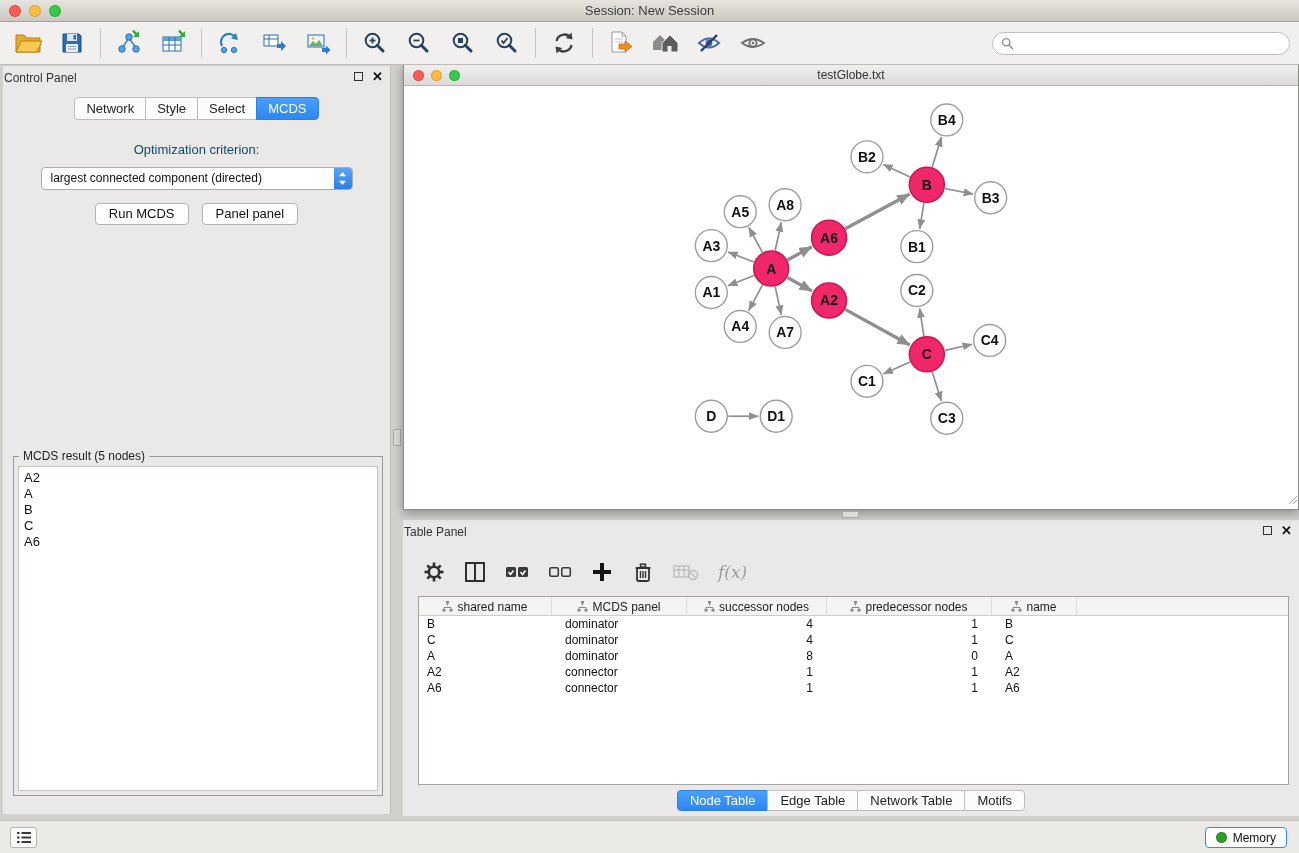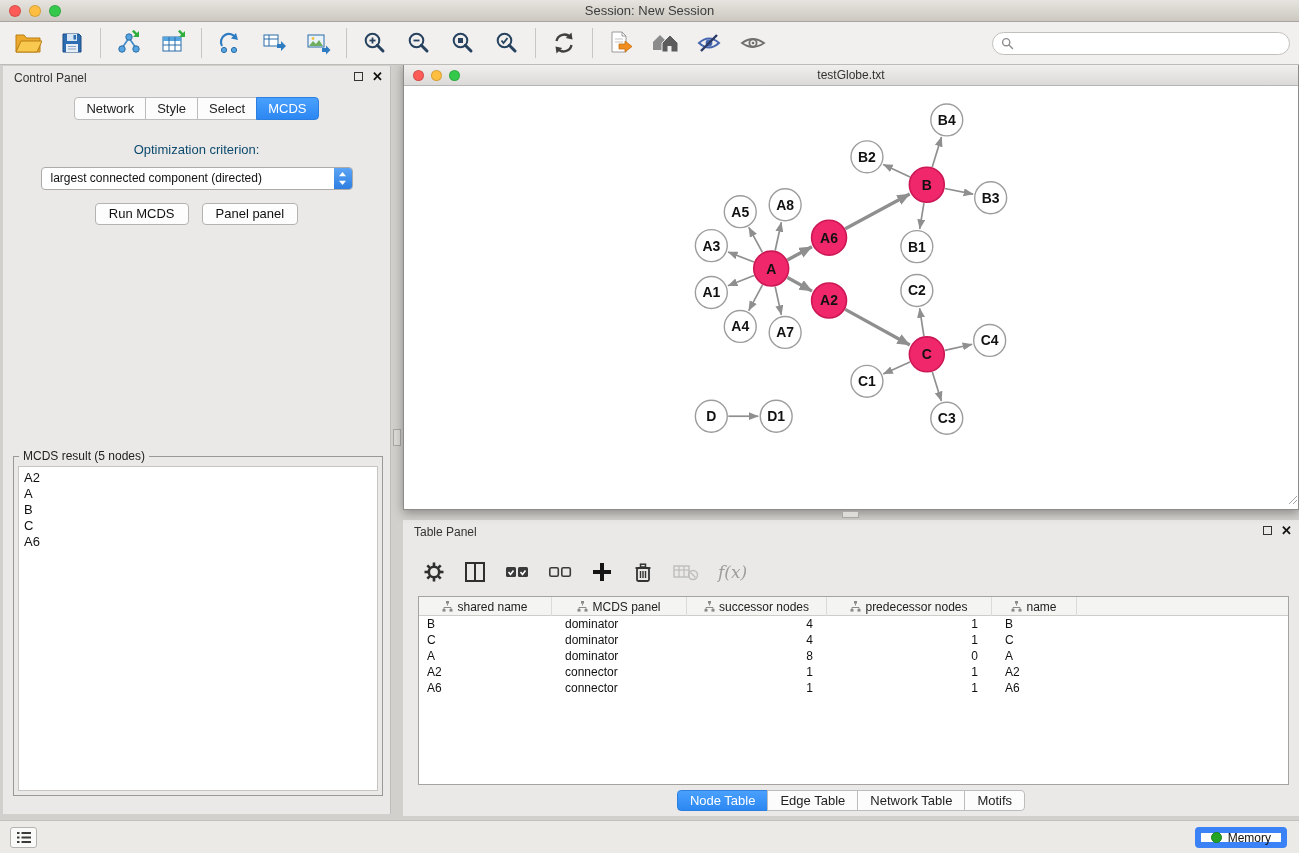--- a/index.html
+++ b/index.html
@@ -19,21 +19,21 @@
     border-bottom:1px solid #bdbbb8; display:flex; align-items:center; padding:0 6px; z-index:29; }
   .tool { width:44px; height:38px; display:flex; align-items:center; justify-content:center; cursor:default; }
   .tb-sep { width:1px; height:30px; background:#c8c6c3; margin:0 6px; }
   .search-wrap { position:absolute; right:9px; top:10px; width:298px; height:23px; border:1px solid #c2c0bd;
     border-radius:12px; background:#fff; display:flex; align-items:center; padding:0 8px; gap:5px; }
   .search-wrap input { border:none; outline:none; flex:1; font-size:12px; font-family:inherit; background:transparent; }
 
   
   .control-panel { position:absolute; left:3px; top:66px; width:388px; height:748px; background:#eae9e7;
     border-right:1px solid #bfbdba; }
-  .panel-header { height:24px; font-size:12px; color:#333; line-height:24px; padding-left:11px; position:relative; }
+  .panel-header { height:24px; font-size:12px; color:#333; line-height:24px; padding-left:1px; position:relative; }
   .panel-controls { position:absolute; right:7px; top:4px; display:flex; gap:9px; align-items:center; }
   .panel-float { width:9px; height:9px; border:1.5px solid #333; display:inline-block; background:transparent; }
   .panel-close { font-size:13px; font-weight:bold; color:#111; line-height:13px; }
 
   .cp-tabs { display:flex; justify-content:center; margin-top:7px; }
   .cp-tab { font-size:13px; padding:3px 11px; background:#fcfcfc; border:1px solid #bcbcbc; margin-left:-1px; color:#222; }
   .cp-tab:first-child { border-radius:4px 0 0 4px; margin-left:0; }
   .cp-tab:last-child { border-radius:0 4px 4px 0; }
   .cp-tab.active { background:linear-gradient(#49a0fd,#2c87f2); border-color:#2a7fe0; color:#fff; }
 
@@ -88,21 +88,21 @@
   .tp-tab:first-child { border-radius:4px 0 0 4px; margin-left:0; }
   .tp-tab:last-child { border-radius:0 4px 4px 0; }
   .tp-tab.active { background:linear-gradient(#49a0fd,#2c87f2); border-color:#2a7fe0; color:#fff; }
 
   
   .statusbar { position:absolute; left:0; bottom:0; width:1299px; height:33px; background:#eceae7;
     border-top:1px solid #c4c2bf; }
   .list-button { position:absolute; left:10px; top:6px; width:27px; height:21px; background:#fafaf9;
     border:1px solid #b5b3b1; border-radius:3px; display:flex; align-items:center; justify-content:center; }
   .memory-button { position:absolute; right:12px; top:6px; height:21px; background:#fdfdfc;
-    border:6px solid #3b82f6; border-radius:4px; display:flex; align-items:center; gap:6px;
+    border:1px solid #3b82f6; border-radius:4px; display:flex; align-items:center; gap:6px;
     padding:0 10px; font-size:12px; color:#111; }
   .memory-dot { width:11px; height:11px; border-radius:50%; background:#23a523; border:1px solid #188018; }
 
   
   .v-handle { position:absolute; left:393px; top:429px; width:8px; height:17px; background:#dedcd9; border:1px solid #aaa8a5; }
   .h-handle { position:absolute; left:842px; top:511px; width:17px; height:7px; background:#dedcd9; border:1px solid #aaa8a5; z-index:12; }
 </style>
 </head>
 <body>
 

